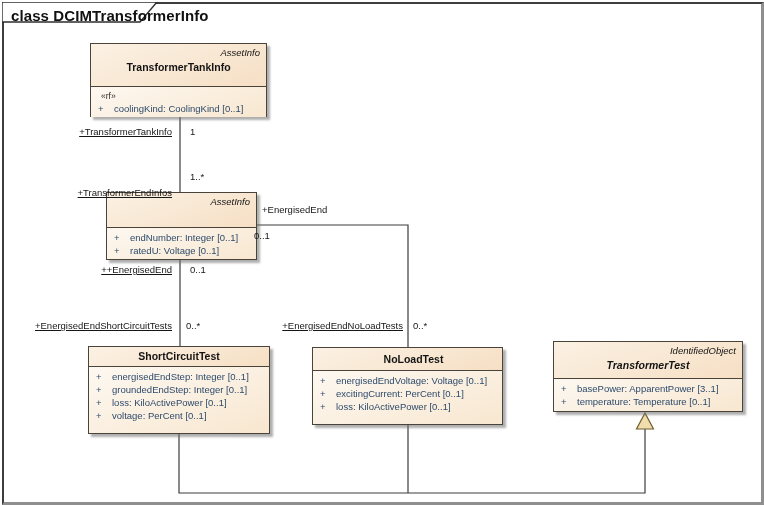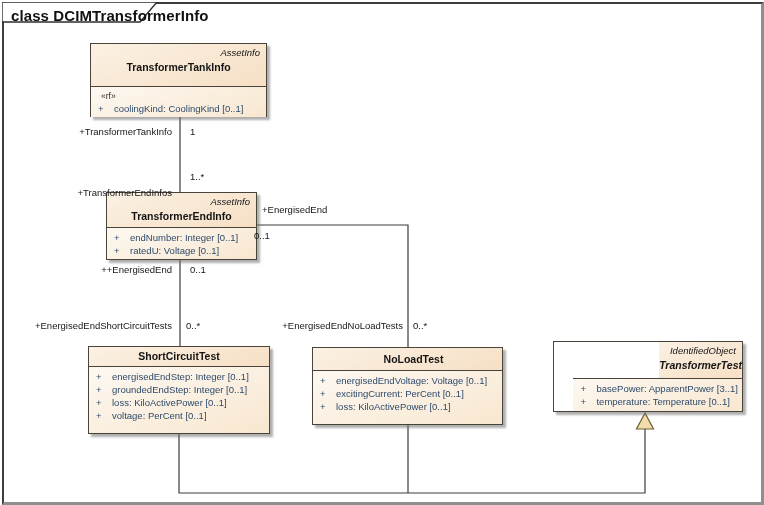--- a/index.html
+++ b/index.html
@@ -44,21 +44,21 @@
     padding:3px 4px 2px 7px;
   }
   .stereotype { font-size:8.5px; font-weight:normal; color:#2e2e2e; line-height:12px; padding-left:3px; }
   .attr-row { display:flex; font-size:9.5px; color:#2d4a6b; line-height:13px; white-space:nowrap; }
   .attr-vis { width:16px; flex:0 0 16px; }
   .attr-text { flex:1 1 auto; }
 
   
   .assoc-label { position:absolute; font-size:9.5px; color:#161616; white-space:nowrap; }
   .mult-label  { position:absolute; font-size:9.5px; color:#161616; white-space:nowrap; }
-  .right-anchor { text-align:center; }
+  .right-anchor { text-align:center;text-decoration:underline; }
 
   #connector-svg { position:absolute; left:0; top:0; pointer-events:none; }
 </style>
 </head>
 <body>
 
 <div id="canvas">
   <div id="frame"></div>
 
   <div id="frame-tab">
@@ -91,21 +91,20 @@
       <div class="attr-row">
         <span class="attr-vis">+</span>
         <span class="attr-text">coolingKind: CoolingKind [0..1]</span>
       </div>
     </div>
   </div>
 
   <div class="uml-class" style="left:106px; top:192px; width:151px; height:68px;">
     <div class="name-comp" style="height:34px;">
       <span class="parent-label">AssetInfo</span>
-      <span class="class-name">TransformerEndInfo</span>
     </div>
     <div class="attr-comp">
       <div class="attr-row">
         <span class="attr-vis">+</span>
         <span class="attr-text">endNumber: Integer [0..1]</span>
       </div>
       <div class="attr-row">
         <span class="attr-vis">+</span>
         <span class="attr-text">ratedU: Voltage [0..1]</span>
       </div>
@@ -149,21 +148,21 @@
         <span class="attr-vis">+</span>
         <span class="attr-text">excitingCurrent: PerCent [0..1]</span>
       </div>
       <div class="attr-row">
         <span class="attr-vis">+</span>
         <span class="attr-text">loss: KiloActivePower [0..1]</span>
       </div>
     </div>
   </div>
 
-  <div class="uml-class" style="left:553px; top:341px; width:190px; height:71px;align-items:flex-end;">
+  <div class="uml-class" style="left:553px; top:341px; width:190px; height:71px;">
     <div class="name-comp" style="height:36px;">
       <span class="parent-label">IdentifiedObject</span>
       <span class="class-name abstract">TransformerTest</span>
     </div>
     <div class="attr-comp">
       <div class="attr-row">
         <span class="attr-vis">+</span>
         <span class="attr-text">basePower: ApparentPower [3..1]</span>
       </div>
       <div class="attr-row">

